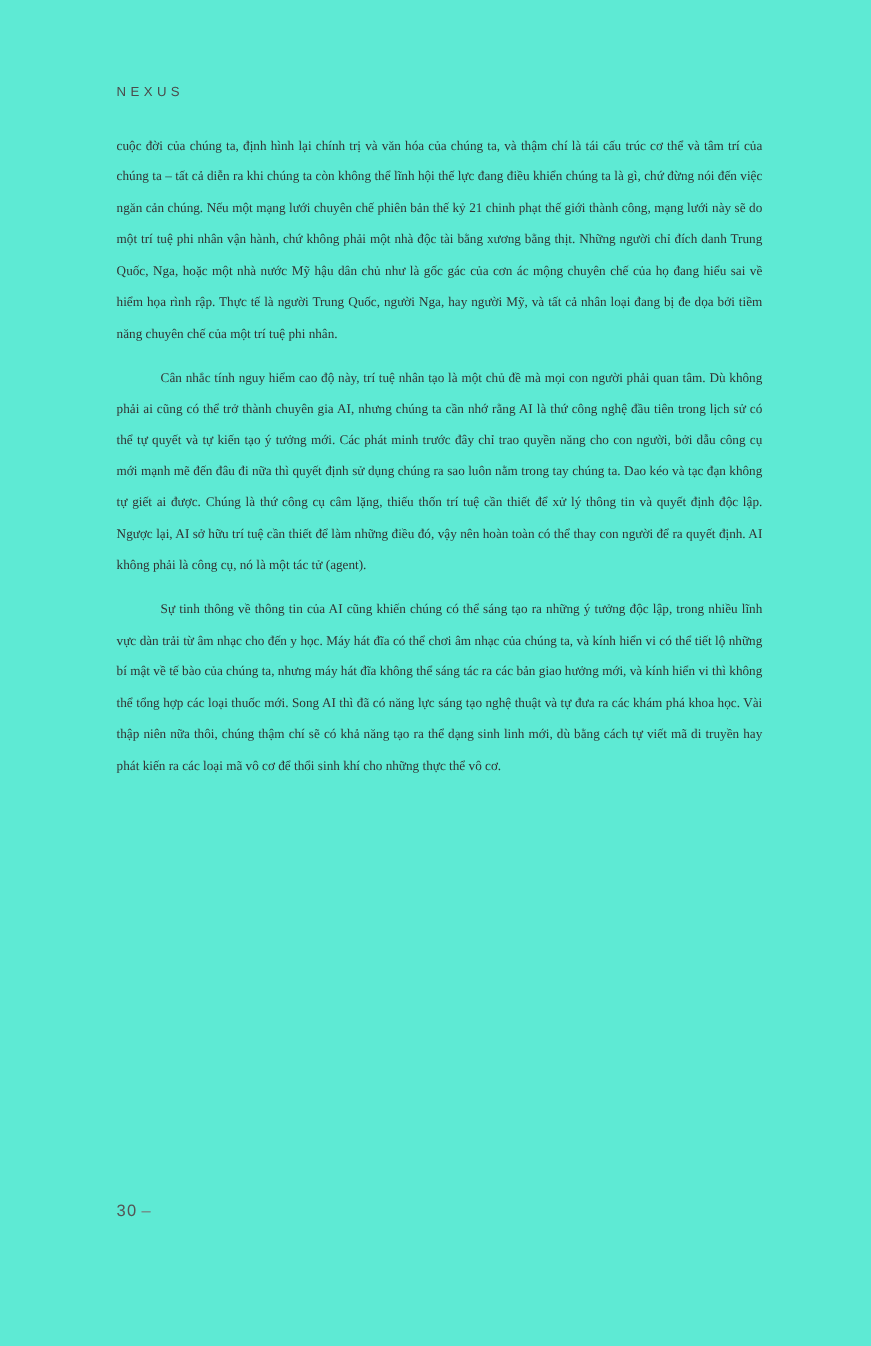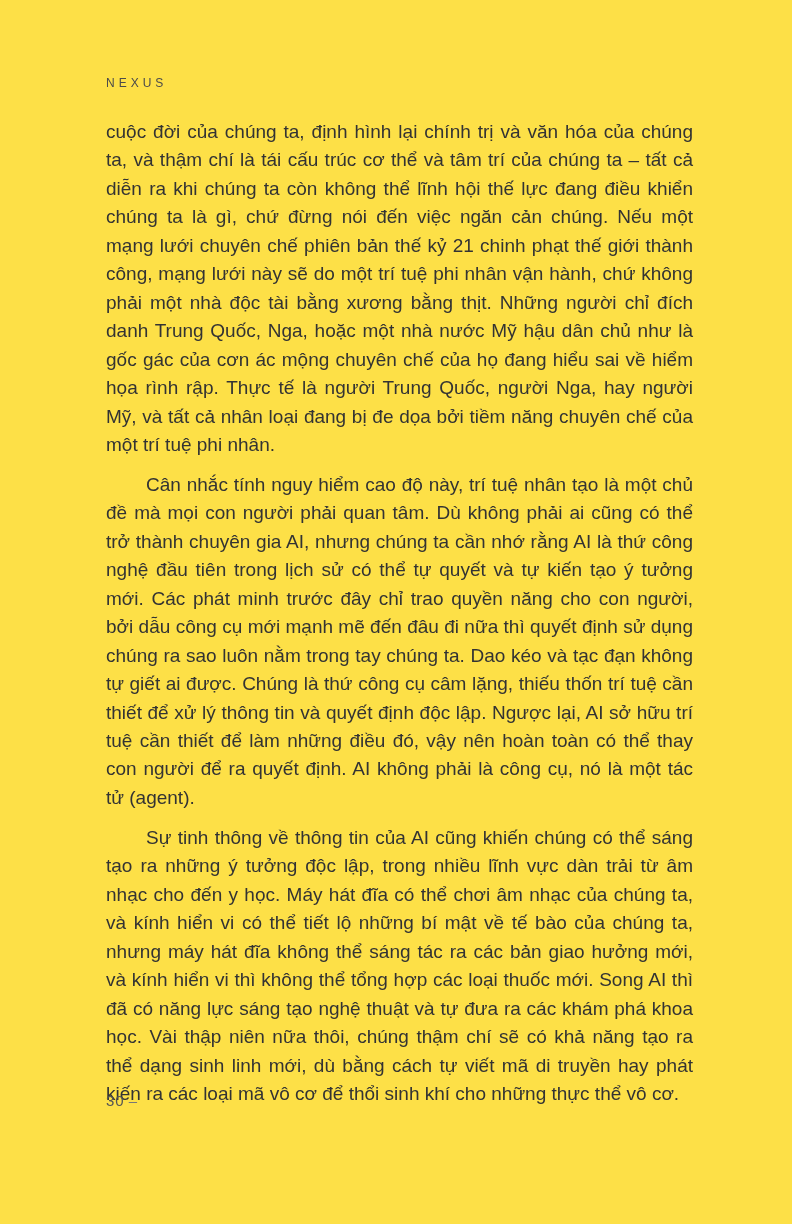--- a/index.html
+++ b/index.html
@@ -4,40 +4,40 @@
 <style>
   html, body {
     margin: 0;
     padding: 0;
     background: #ffffff;
   }
   .page {
     position: relative;
     width: 792px;
     height: 1224px;
-    background: #fde047;
+    background: #5eead4;
     overflow: hidden;
   }
   .running-header {
     position: absolute;
     left: 106px;
     top: 76px;
     font-family: "Liberation Sans", sans-serif;
     font-size: 12px;
     letter-spacing: 4px;
     color: #4b4b4b;
     font-weight: 400;
   }
   .body-text {
     position: absolute;
     left: 106px;
     top: 118px;
     width: 587px;
-    font-family: Liberation Sans, sans-serif;
-    font-size: 19px;
+    font-family: Liberation Serif, serif;
+    font-size: 12px;
     line-height: 28.45px;
     color: #333333;
     text-align: justify;
   }
   .body-text p {
     margin: 0 0 11.5px 0;
     padding: 0;
   }
   .body-text p.indented {
     text-indent: 40px;

